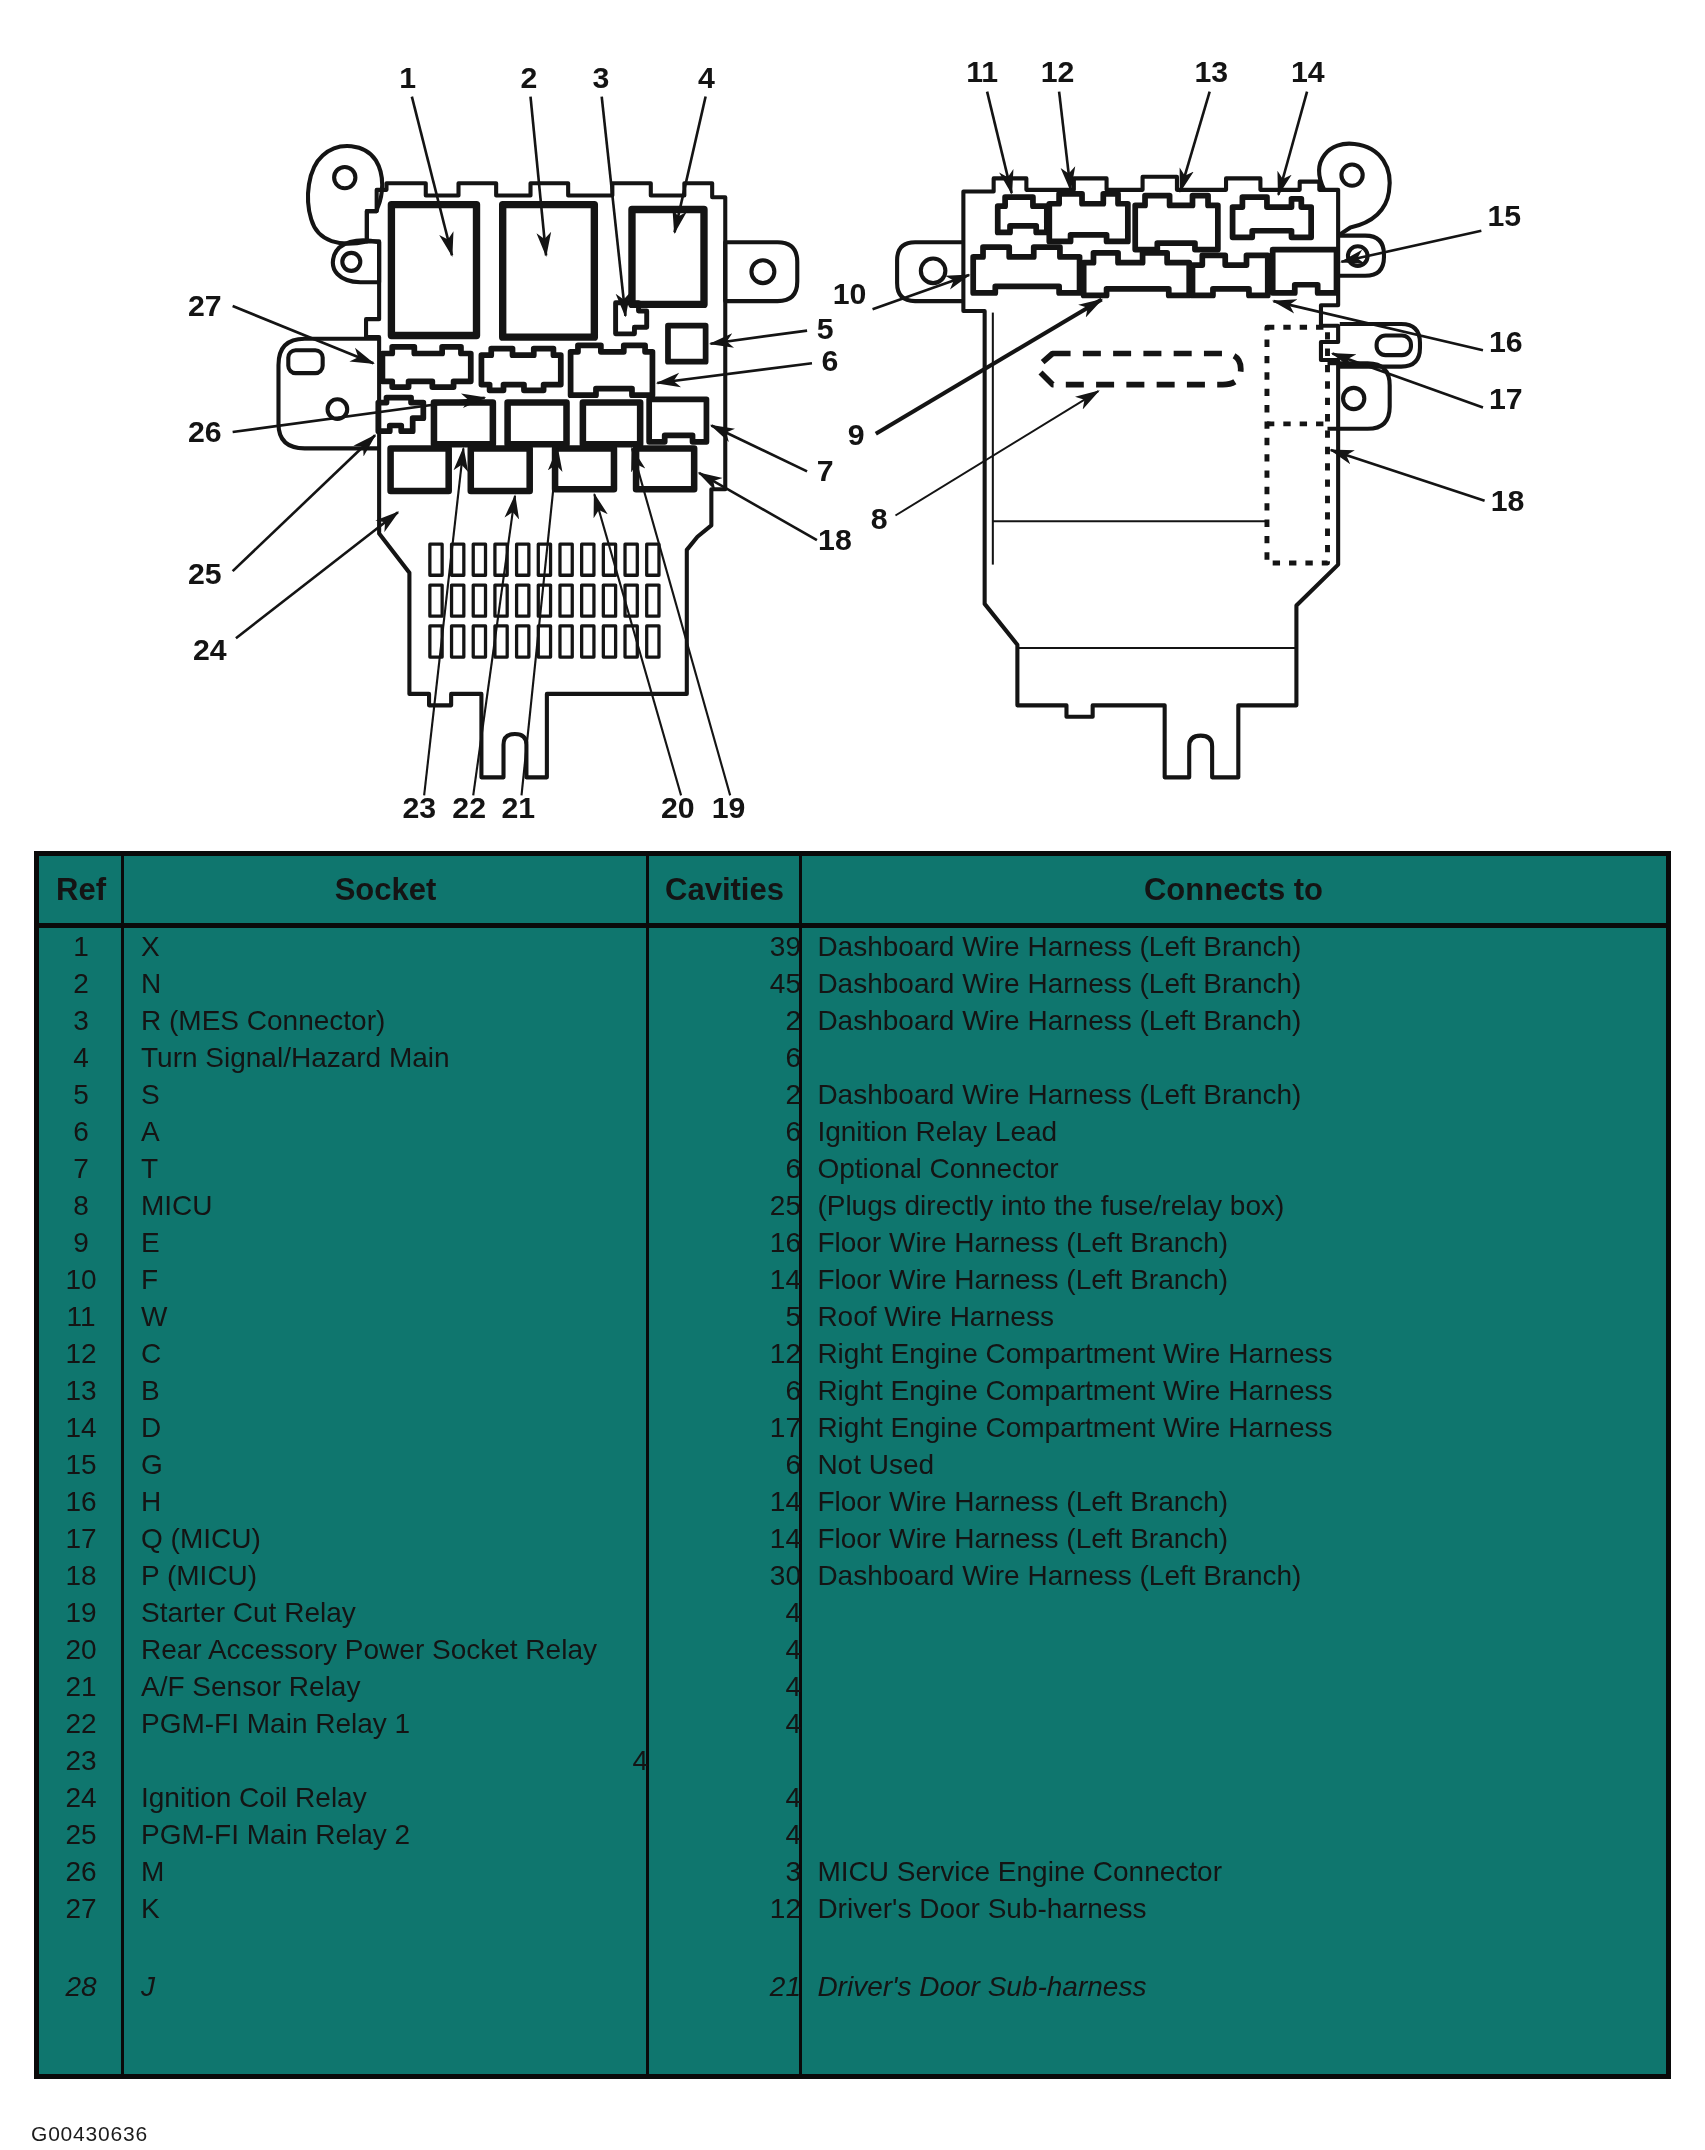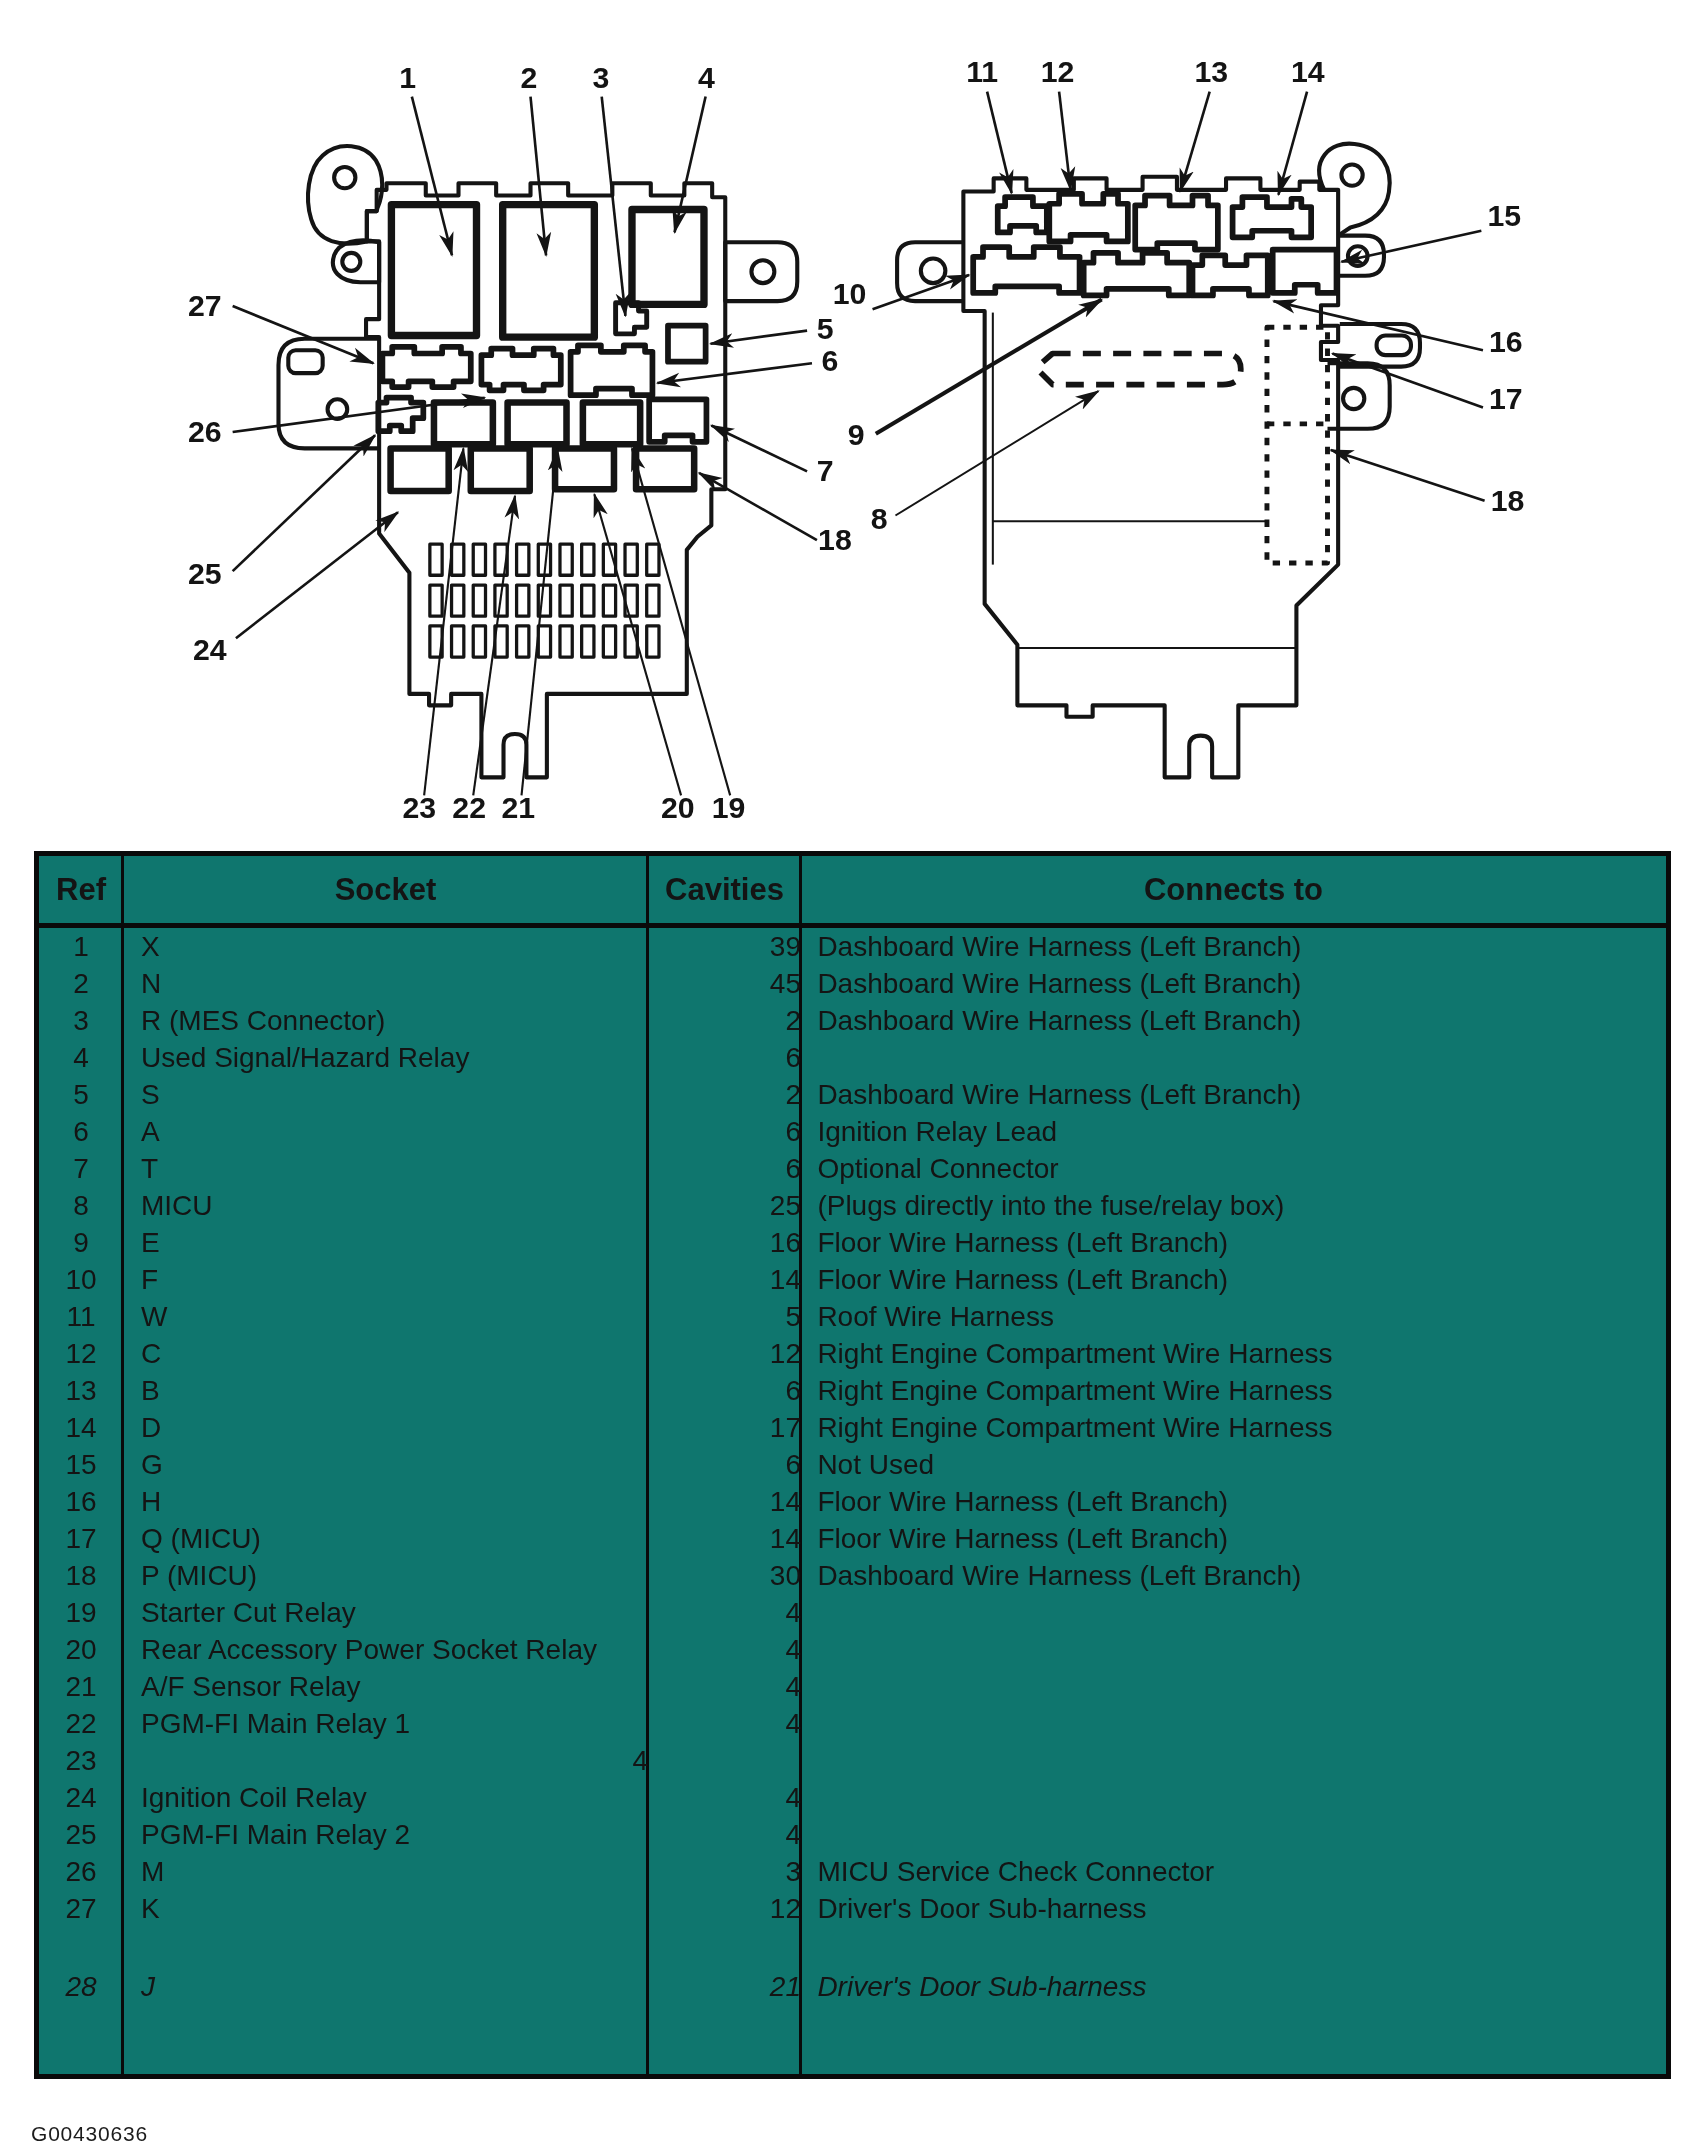--- a/index.html
+++ b/index.html
@@ -278,21 +278,21 @@
           <div class="c3">Dashboard Wire Harness (Left Branch)</div>
         </div>
         <div class="trow">
           <div class="c0">3</div>
           <div class="c1">R (MES Connector)</div>
           <div class="c2">2</div>
           <div class="c3">Dashboard Wire Harness (Left Branch)</div>
         </div>
         <div class="trow">
           <div class="c0">4</div>
-          <div class="c1">Used Signal/Hazard Relay</div>
+          <div class="c1">Turn Signal/Hazard Main</div>
           <div class="c2">6</div>
           <div class="c3"></div>
         </div>
         <div class="trow">
           <div class="c0">5</div>
           <div class="c1">S</div>
           <div class="c2">2</div>
           <div class="c3">Dashboard Wire Harness (Left Branch)</div>
         </div>
         <div class="trow">
@@ -411,21 +411,21 @@
         <div class="trow">
           <div class="c0">25</div>
           <div class="c1">PGM-FI Main Relay 2</div>
           <div class="c2">4</div>
           <div class="c3"></div>
         </div>
         <div class="trow">
           <div class="c0">26</div>
           <div class="c1">M</div>
           <div class="c2">3</div>
-          <div class="c3">MICU Service Check Connector</div>
+          <div class="c3">MICU Service Engine Connector</div>
         </div>
         <div class="trow">
           <div class="c0">27</div>
           <div class="c1">K</div>
           <div class="c2">12</div>
           <div class="c3">Driver's Door Sub-harness</div>
         </div>
         <div class="trow gap-above">
           <div class="c0">28</div>
           <div class="c1">J</div>

